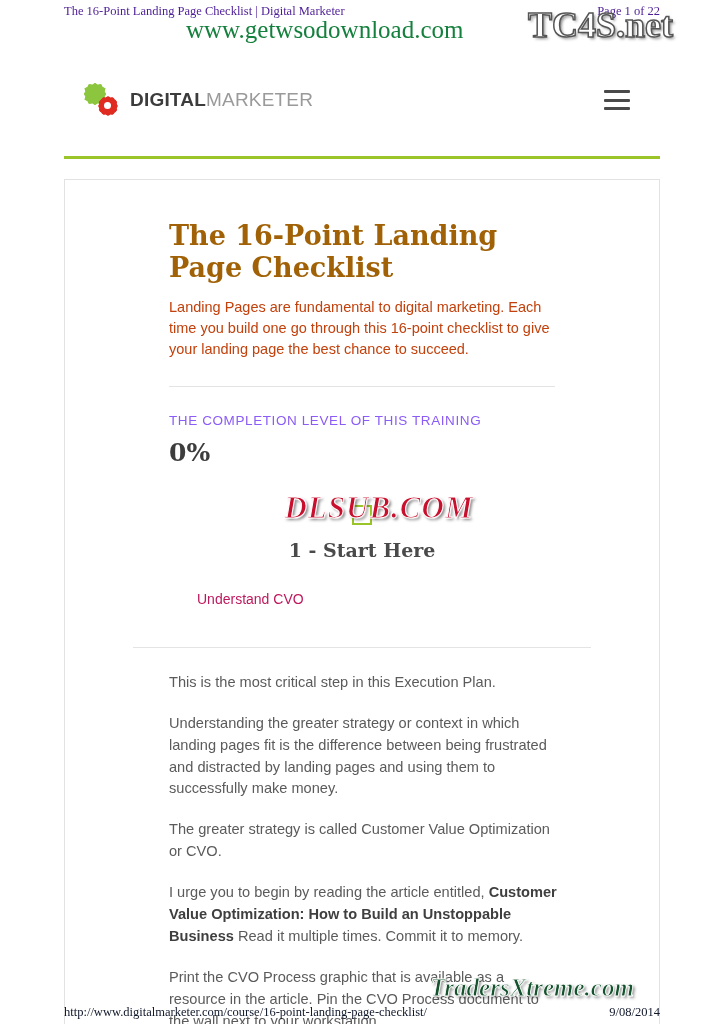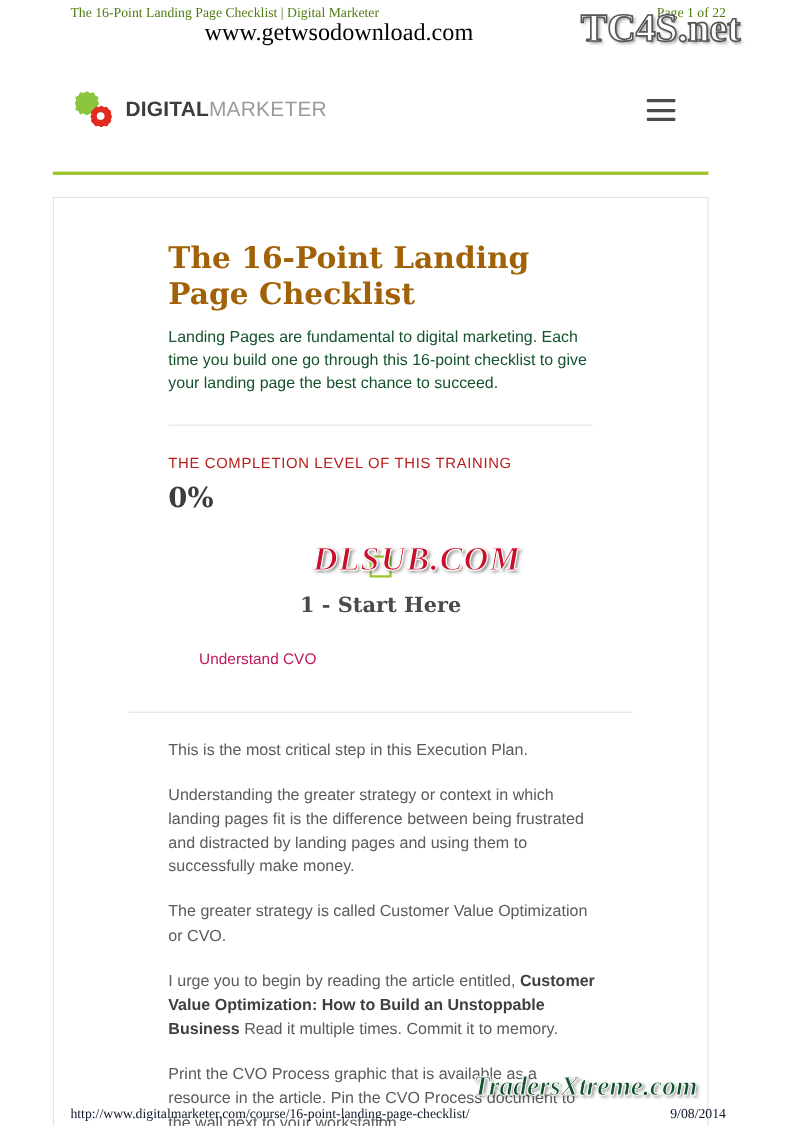--- a/index.html
+++ b/index.html
@@ -20,21 +20,21 @@
   .print-header {
     position: absolute;
     top: 0;
     left: 0;
     right: 0;
     height: 22px;
     padding: 4px 64px 0 64px;
     box-sizing: border-box;
     font-family: "Liberation Serif", serif;
     font-size: 12.5px;
-    color: #4d7c0f;
+    color: #4c1d95;
     display: flex;
     justify-content: space-between;
     align-items: flex-start;
   }
   .print-footer {
     position: absolute;
     bottom: 4px;
     left: 0;
     right: 0;
     padding: 0 64px;
@@ -46,22 +46,22 @@
     justify-content: space-between;
     align-items: flex-end;
   }
 
   
   .wm-getwso {
     position: absolute;
     top: 16px;
     left: 186px;
     font-family: "Liberation Serif", serif;
-    font-size: 22px;
-    color: #000000;
+    font-size: 25px;
+    color: #15803d;
     letter-spacing: 0px;
     white-space: nowrap;
     z-index: 30;
   }
   .wm-tc4s {
     position: absolute;
     top: 4px;
     left: 528px;
     font-family: "Liberation Serif", serif;
     font-weight: bold;
@@ -105,21 +105,21 @@
     -webkit-text-stroke: 0.8px #ffffff;
     text-shadow: 0 0 2px #fff, 2px 2px 3px rgba(0,0,0,0.45);
     white-space: nowrap;
     z-index: 30;
   }
 
   
   .page {
     position: absolute;
     top: 44px;
-    left: 48px;
+    left: 64px;
     width: 596px;
     height: 938px;
   }
 
   
   .site-header {
     height: 112px;
     display: flex;
     align-items: center;
     justify-content: space-between;
@@ -211,33 +211,33 @@
     font-family: "DejaVu Serif", serif;
     font-weight: bold;
     font-size: 27px;
     color: #a16207;
     margin: 6px 0 12px 0;
     line-height: 1.2;
   }
   .doc-intro {
     font-size: 14.5px;
     line-height: 1.45;
-    color: #14532d;
+    color: #c2410c;
     margin: 0 0 26px 0;
     max-width: 460px;
   }
   .hr-light {
     border: none;
     border-top: 1px solid #e4e4e4;
     margin: 0 0 26px 0;
   }
   .completion-label {
     font-size: 13.5px;
     letter-spacing: 0.6px;
-    color: #b91c1c;
+    color: #8b5cf6;
     margin-bottom: 10px;
   }
   .completion-value {
     font-family: "DejaVu Serif", serif;
     font-weight: bold;
     font-size: 25px;
     color: #3d3d3d;
     margin-bottom: 38px;
   }
 

